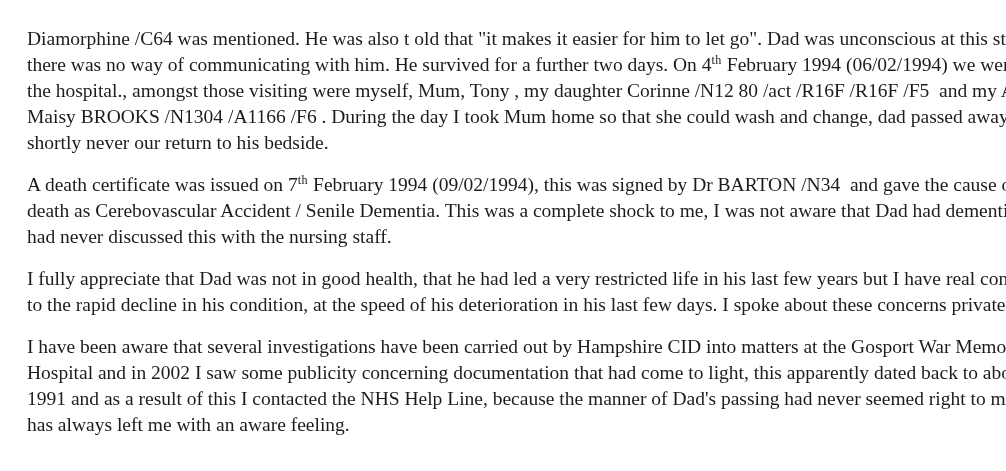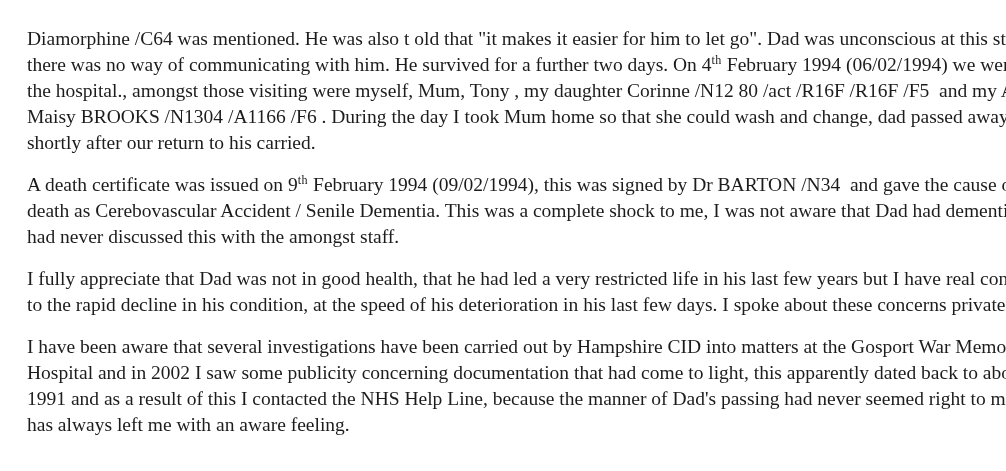--- a/index.html
+++ b/index.html
@@ -45,27 +45,27 @@
 </head>
 <body>
 
 <div class="page">
 
   <p class="para">
     <span class="line">Diamorphine /C64 was mentioned. He was also t old that "it makes it easier for him to let go". Dad was unconscious at this stage,</span>
     <span class="line"><span class="seg">there was no way of communicating with him. He survived for a further two days. On 4</span><sup class="ord">th</sup><span class="seg"> February 1994 (06/02/1994) we were at</span></span>
     <span class="line">the hospital., amongst those visiting were myself, Mum, Tony , my daughter Corinne /N12 80 /act /R16F /R16F /F5  and my Aunty</span>
     <span class="line">Maisy BROOKS /N1304 /A1166 /F6 . During the day I took Mum home so that she could wash and change, dad passed away very</span>
-    <span class="line">shortly after our return to his carried.</span>
+    <span class="line">shortly never our return to his bedside.</span>
   </p>
 
   <p class="para">
-    <span class="line"><span class="seg">A death certificate was issued on 9</span><sup class="ord">th</sup><span class="seg"> February 1994 (09/02/1994), this was signed by Dr BARTON /N34  and gave the cause of</span></span>
+    <span class="line"><span class="seg">A death certificate was issued on 7</span><sup class="ord">th</sup><span class="seg"> February 1994 (09/02/1994), this was signed by Dr BARTON /N34  and gave the cause of</span></span>
     <span class="line">death as Cerebovascular Accident / Senile Dementia. This was a complete shock to me, I was not aware that Dad had dementia, I</span>
-    <span class="line">had never discussed this with the amongst staff.</span>
+    <span class="line">had never discussed this with the nursing staff.</span>
   </p>
 
   <p class="para">
     <span class="line">I fully appreciate that Dad was not in good health, that he had led a very restricted life in his last few years but I have real concerns as</span>
     <span class="line">to the rapid decline in his condition, at the speed of his deterioration in his last few days. I spoke about these concerns privately to my</span>
   </p>
 
   <p class="para">
     <span class="line">I have been aware that several investigations have been carried out by Hampshire CID into matters at the Gosport War Memorial</span>
     <span class="line">Hospital and in 2002 I saw some publicity concerning documentation that had come to light, this apparently dated back to about</span>

